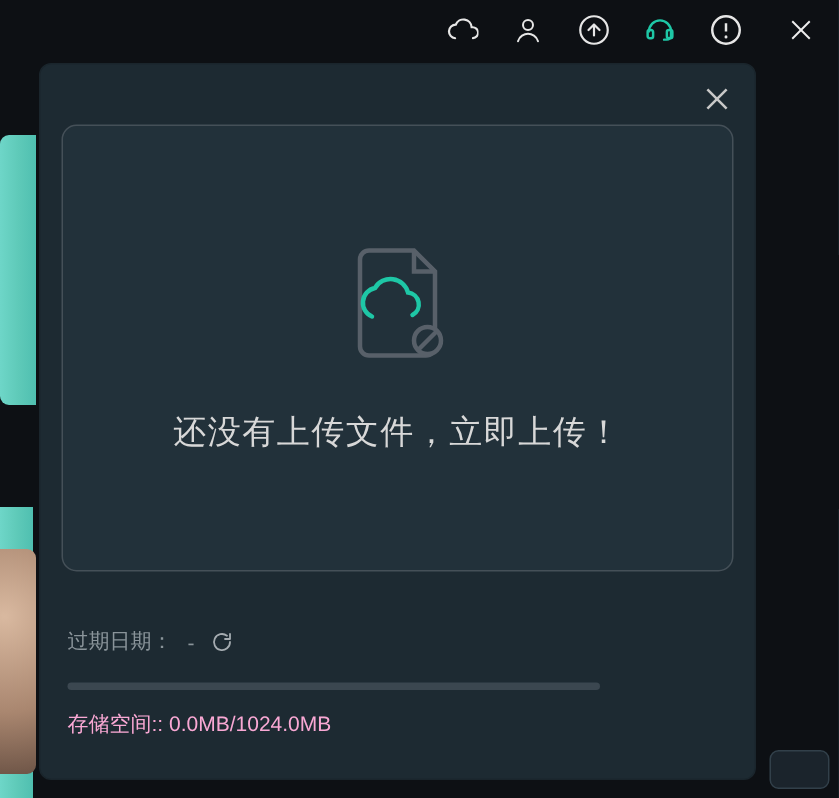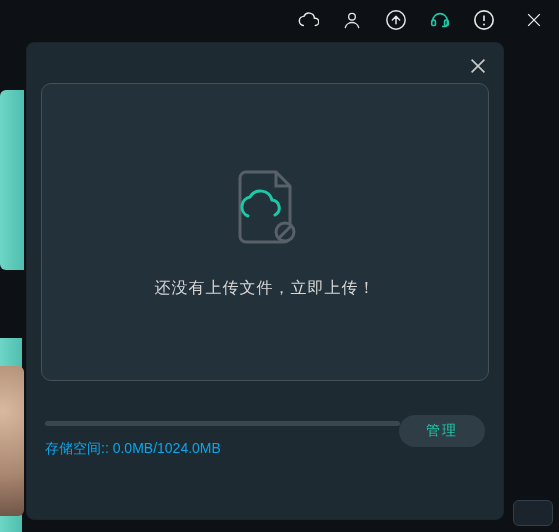--- a/index.html
+++ b/index.html
@@ -91,21 +91,21 @@
       align-items: center;
       justify-content: center;
     }
     .card .cloud-illustration {
       width: 74px; height: 82px;
       position: relative;
       margin-bottom: 30px;
     }
     .card .prompt {
       color: #d8d8d8;
-      font-size: 16px;
+      font-size: 22px;
       letter-spacing: 1px;
     }
 
     
     .bottom {
       position: absolute;
       left: 18px; right: 18px;
       top: 360px;
       bottom: 10px;
     }
@@ -132,21 +132,21 @@
     }
     .progress {
       margin-top: 18px;
       width: 355px; height: 5px;
       background: #3b4750;
       border-radius: 3px;
       position: relative;
     }
     .storage-row {
       margin-top: 14px;
-      color: #0ea5e9; font-size: 14px;
+      color: #f9a8d4; font-size: 14px;
     }
     .btns {
       position: absolute; right: 0; top: 12px;
       display: flex; flex-direction: column; gap: 14px;
     }
     .pill {
       width: 86px; height: 32px;
       border-radius: 16px;
       background: #2e3d46;
       color: #21c9aa;
@@ -223,24 +223,33 @@
         <path d="M20 50 a10 10 0 0 1 2-19 a12 12 0 0 1 22 3 a8 8 0 0 1 3 15" fill="none" stroke="#1ec7a6" stroke-width="3" stroke-linecap="round"></path>
 
         <circle cx="57" cy="66" r="9" fill="#22313a" stroke="#586069" stroke-width="3"></circle>
         <line x1="51" y1="72" x2="63" y2="60" stroke="#586069" stroke-width="3"></line>
       </svg>
     </div>
     <div class="prompt">还没有上传文件，立即上传！</div>
   </div>
 
   <div class="bottom">
+    <div class="expiry-row">
+      <span>过期日期：</span>
+      <span>-</span>
+      <span class="refresh-icon">
+        <svg width="16" height="16" viewBox="0 0 24 24" fill="none" stroke="currentColor" stroke-width="1.8">
+          <path d="M20 12a8 8 0 1 1-3-6.2" stroke-linecap="round"></path>
+          <path d="M20 4v5h-5" stroke-linecap="round" stroke-linejoin="round"></path>
+        </svg>
+      </span>
+    </div>
     <div class="progress"></div>
     <div class="storage-row">
       <span>存储空间::</span>
       <span> </span>
       <span>0.0MB/1024.0MB</span>
     </div>
 
     <div class="btns">
-      <button class="pill">管理</button>
     </div>
   </div>
 </div>
 
 </body></html>

